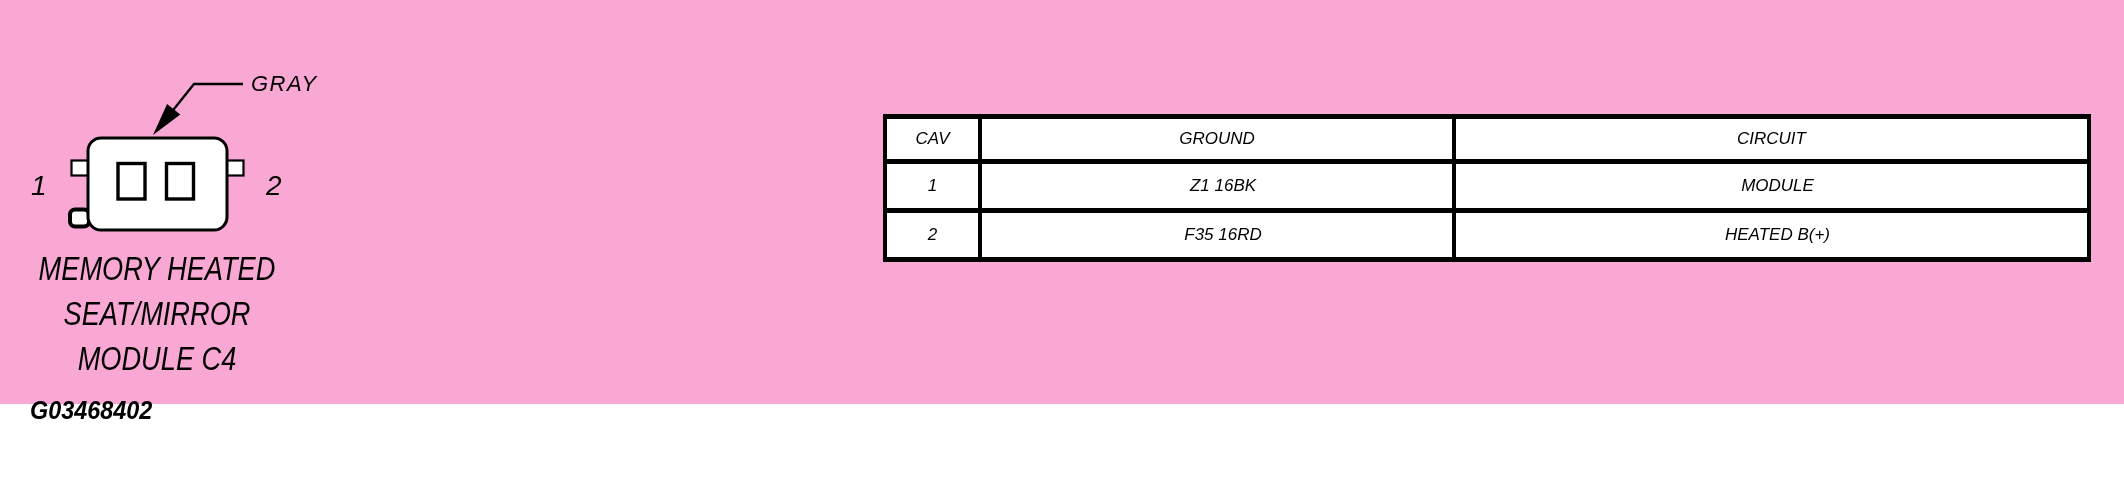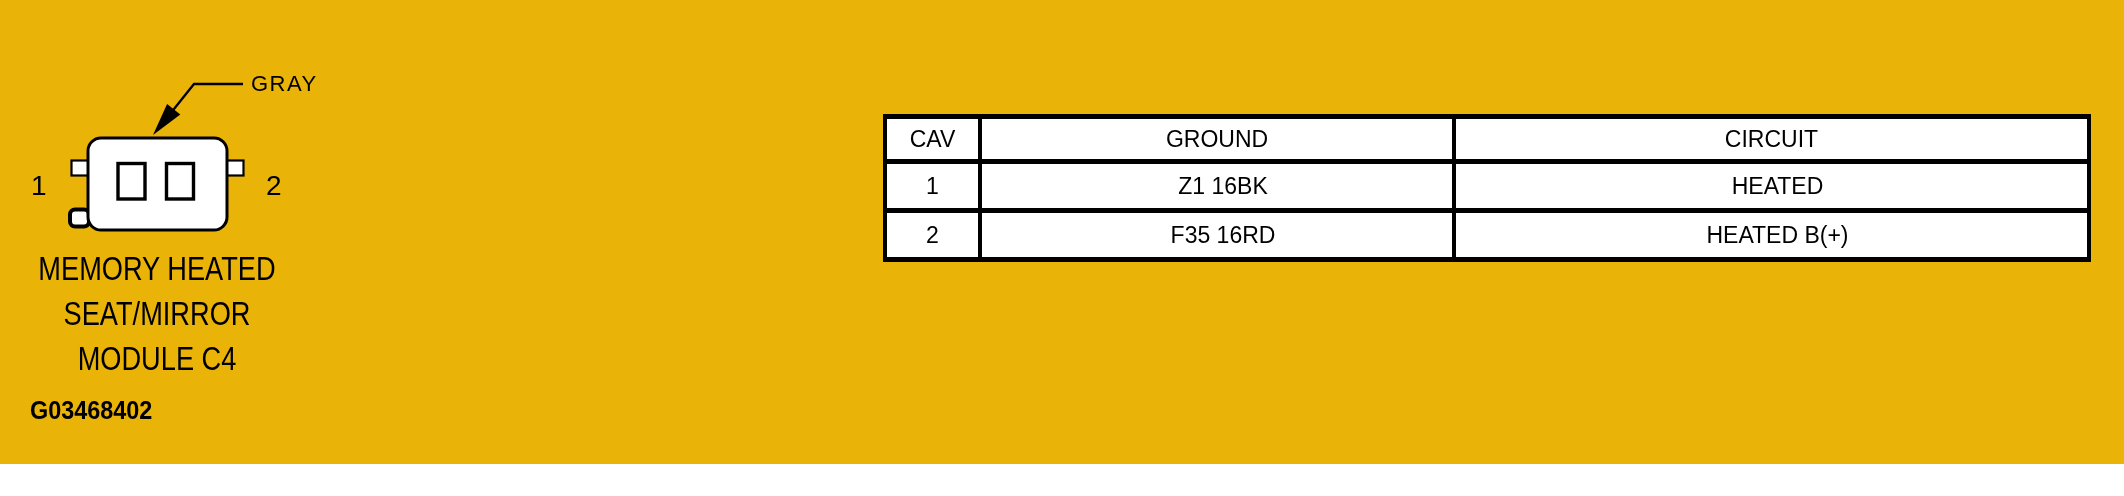--- a/index.html
+++ b/index.html
@@ -4,21 +4,21 @@
 <style>
   * { box-sizing: border-box; margin: 0; padding: 0; }
   html, body { background: #ffffff; }
   body {
     width: 2124px; height: 496px;
     font-family: "Liberation Sans", sans-serif;
     color: #000;
     position: relative;
     overflow: hidden;
   }
-  .canvas { position: relative; width: 2124px; height: 464px; background: #eab308; }
+  .canvas { position: relative; width: 2124px; height: 404px; background: #f9a8d4; font-style: italic; }
 
   
   .connector-svg { position: absolute; left: 0; top: 0; }
 
   .label-gray {
     position: absolute; left: 251px; top: 73px;
     font-size: 22px; letter-spacing: 1.5px; line-height: 1;
     white-space: nowrap;
   }
   .label-pin { position: absolute; font-size: 28px; line-height: 1; }
@@ -41,21 +41,21 @@
   
   .pinout-table {
     position: absolute; left: 883px; top: 114px;
     border-collapse: collapse; table-layout: fixed;
     width: 1204px;
     background: #ffffff;
   }
   .pinout-table th, .pinout-table td {
     border-top: 5px solid #000; border-bottom: 5px solid #000;
     border-left: 4px solid #000; border-right: 4px solid #000;
-    font-size: 23px; font-weight: normal;
+    font-size: 17px; font-weight: normal;
     padding: 0; background: #ffffff;
     white-space: nowrap; overflow: hidden;
   }
   .pinout-table thead tr { height: 45px; }
   .pinout-table tbody tr { height: 49px; }
   .cell-center { text-align: center; }
   .cell-left   { text-align: center; padding-left: 12px !important; }
 </style>
 </head>
 <body>
@@ -97,21 +97,21 @@
       <tr>
         <th class="cell-center">CAV</th>
         <th class="cell-center">GROUND</th>
         <th class="cell-center">CIRCUIT</th>
       </tr>
     </thead>
     <tbody>
       <tr>
         <td class="cell-center">1</td>
         <td class="cell-left">Z1 16BK</td>
-        <td class="cell-left">HEATED</td>
+        <td class="cell-left">MODULE</td>
       </tr>
       <tr>
         <td class="cell-center">2</td>
         <td class="cell-left">F35 16RD</td>
         <td class="cell-left">HEATED B(+)</td>
       </tr>
     </tbody>
   </table>
 
 </div>

